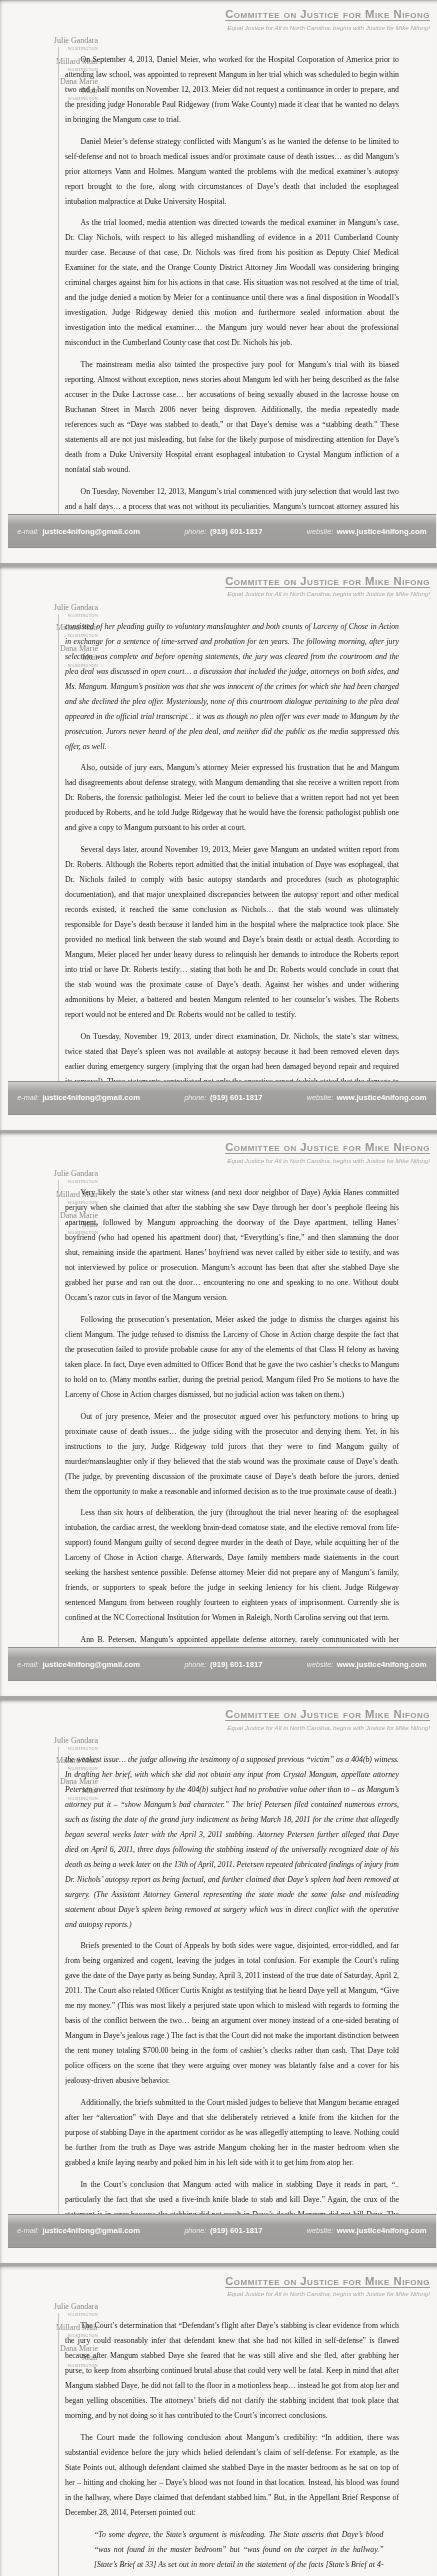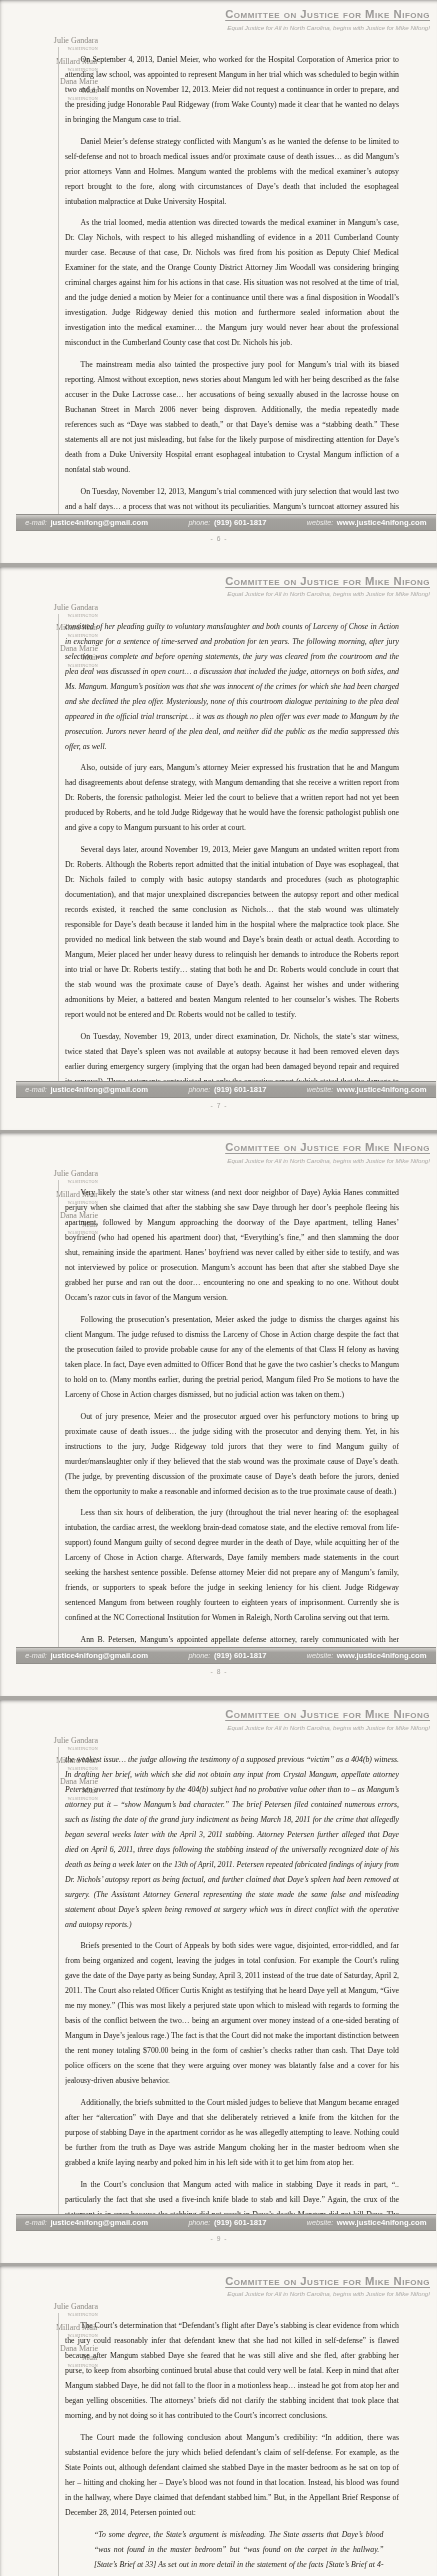--- a/index.html
+++ b/index.html
@@ -14,21 +14,21 @@
   .sidebar{position:absolute;top:36px;left:0;width:54px;text-align:right;margin-left:44px;}
   .member{margin-bottom:5.7px;}
   .member-name{font-size:8px;color:#8e8a84;}
   .member-loc{font-size:4.1px;letter-spacing:0.3px;color:#a19d97;margin-top:1px;}
   .vrule{position:absolute;left:58px;top:47px;bottom:49px;width:1px;background:#c8c6c2;}
   .page-body{position:absolute;left:65px;right:39px;top:52px;bottom:49px;overflow:hidden;
              font-size:7.8px;line-height:15px;color:#26241f;text-align:justify;}
   .para{margin:0 0 6.7px;text-indent:15.5px;}
   .para.noindent{text-indent:0;font-style:italic;}
   .para.quote{font-style:italic;margin-left:29px;margin-right:15.5px;text-indent:0;}
-  .footer-bar{position:absolute;left:16px;right:2.1px;top:514px;height:17px;box-sizing:border-box;
+  .footer-bar{position:absolute;left:8px;right:2.1px;top:514px;height:34px;box-sizing:border-box;
               background:linear-gradient(#c0bebab0,#a3a19d 30%,#9e9c98);
               border-top:0.5px solid #908e8a;border-bottom:0.5px solid #908e8a;
               display:flex;align-items:center;justify-content:space-between;padding:0 9.3px;
               font-family:"Liberation Sans",sans-serif;}
   .flabel{font-style:italic;color:#f0efed;font-size:7.2px;margin-right:3.6px;}
   .fvalue{font-weight:bold;color:#ffffff;font-size:7.7px;}
   .page-num{position:absolute;top:535px;left:0;right:0;text-align:center;
             font-family:"Liberation Sans",sans-serif;font-size:6.7px;color:#a3a19d;letter-spacing:1px;}
 </style>
 </head>

